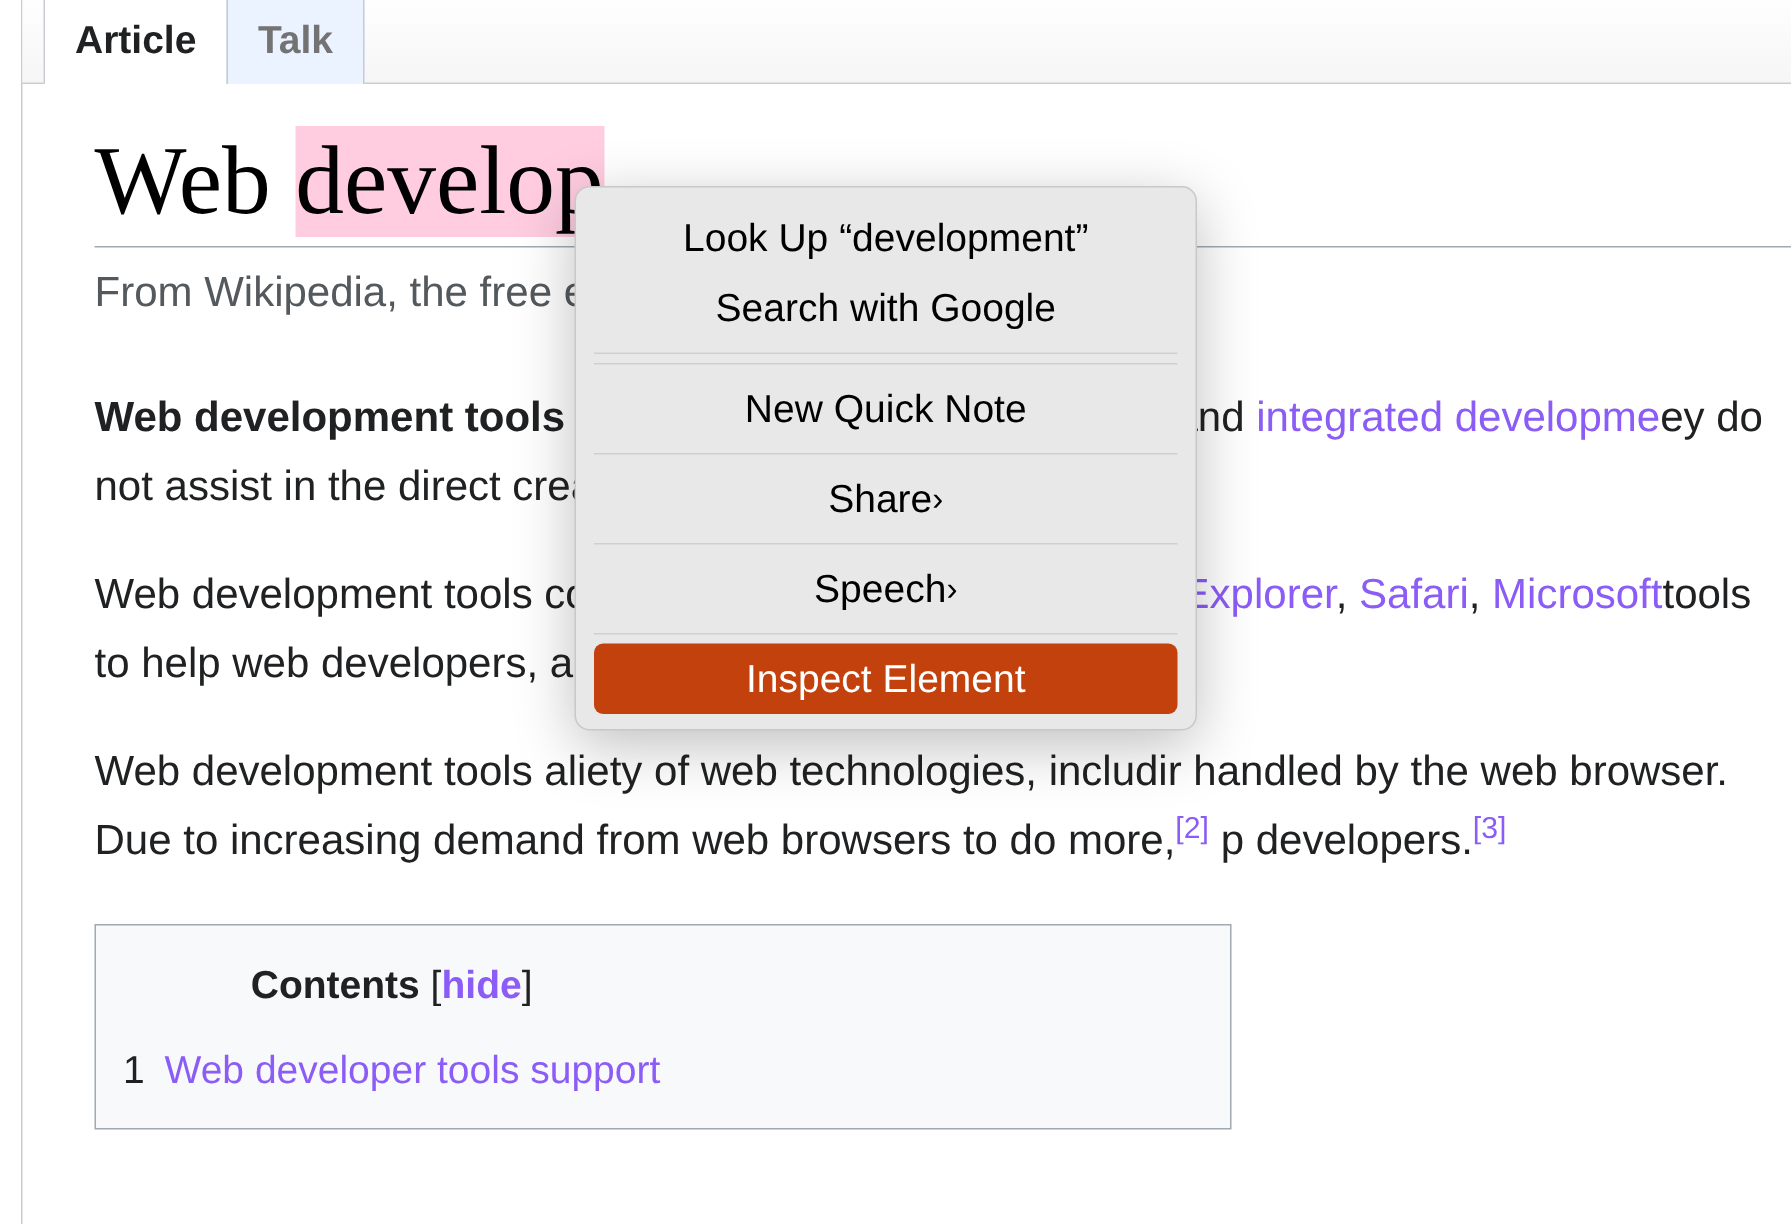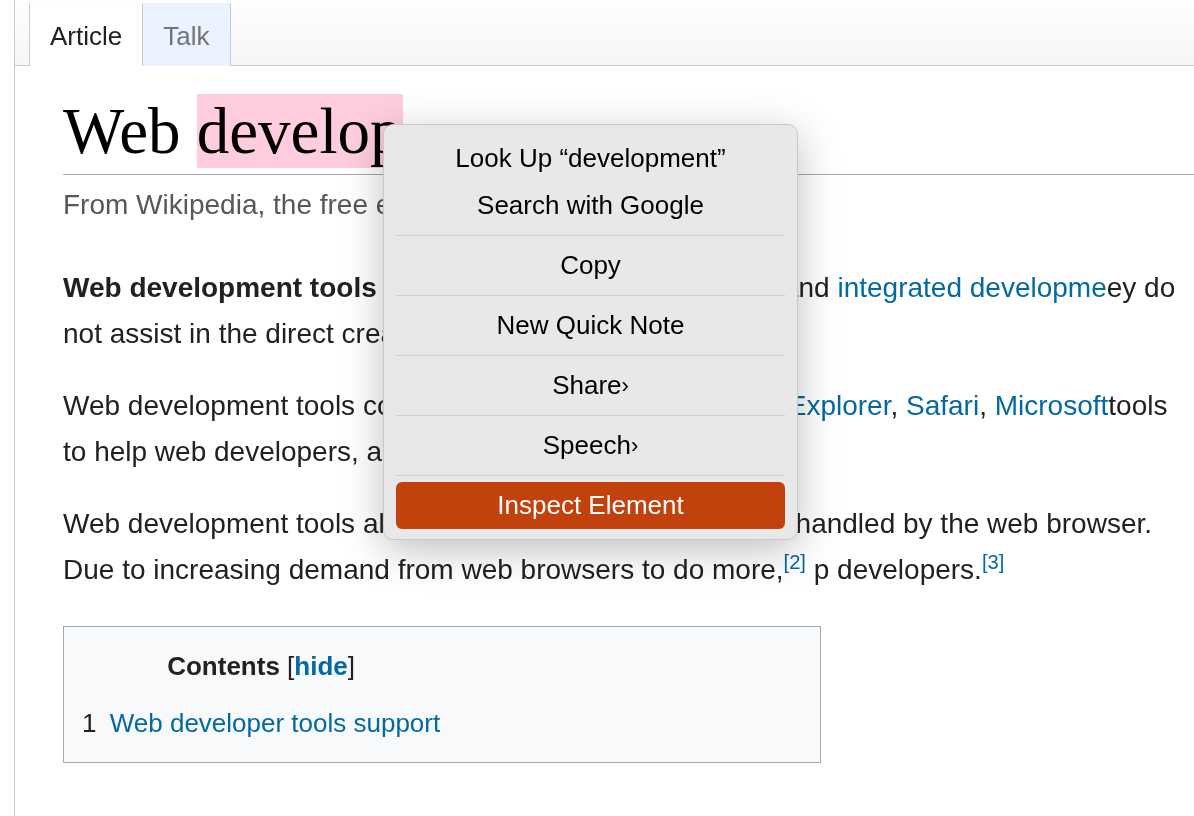--- a/index.html
+++ b/index.html
@@ -13,24 +13,25 @@
     }
     .page-wrap {
       border-left: 1px solid #c8ccd1;
       margin-left: 14px;
       height: 100%;
       position: relative;
     }
     .tabs {
       display: flex;
       align-items: flex-end;
-      height: 66px;
+      height: 56px;
       border-bottom: 1px solid #c8ccd1;
       padding-left: 14px;
       background: linear-gradient(to bottom, #fefefe 0%, #f6f6f6 100%);
+      font-weight: bold;
     }
     .tab {
       padding: 18px 20px 14px 20px;
       font-size: 26px;
       color: #202122;
       cursor: pointer;
       position: relative;
     }
     .tab.active {
       background: #fff;
@@ -70,21 +71,21 @@
     }
     .body-text {
       font-size: 28px;
       line-height: 1.65;
       margin-top: 44px;
       color: #202122;
     }
     .body-text p {
       margin-bottom: 26px;
     }
-    a { color: #0369a1; text-decoration: none; text-align: center; }
+    a { color: #8b5cf6; text-decoration: none; text-align: center; }
     sup { font-size: 0.72em; color: #0645ad; vertical-align: super; line-height: 0; }
     .toc {
       border: 1px solid #a2a9b1;
       background: #f8f9fa;
       display: inline-block;
       padding: 18px 380px 18px 18px;
       font-size: 26px;
       margin-top: 6px;
     }
     .toc-title {
@@ -174,23 +175,20 @@
 </div>
 
 <div class="context-menu">
   <div class="menu-item">
       <span>Look Up “development”</span>
     </div>
   <div class="menu-item">
       <span>Search with Google</span>
     </div>
   <hr class="menu-sep">
-  <div class="menu-item">
-      <span>Copy</span>
-    </div>
   <hr class="menu-sep">
   <div class="menu-item">
       <span>New Quick Note</span>
     </div>
   <hr class="menu-sep">
   <div class="menu-item">
       <span>Share</span>
       <span class="chevron">›</span>
     </div>
   <hr class="menu-sep">

